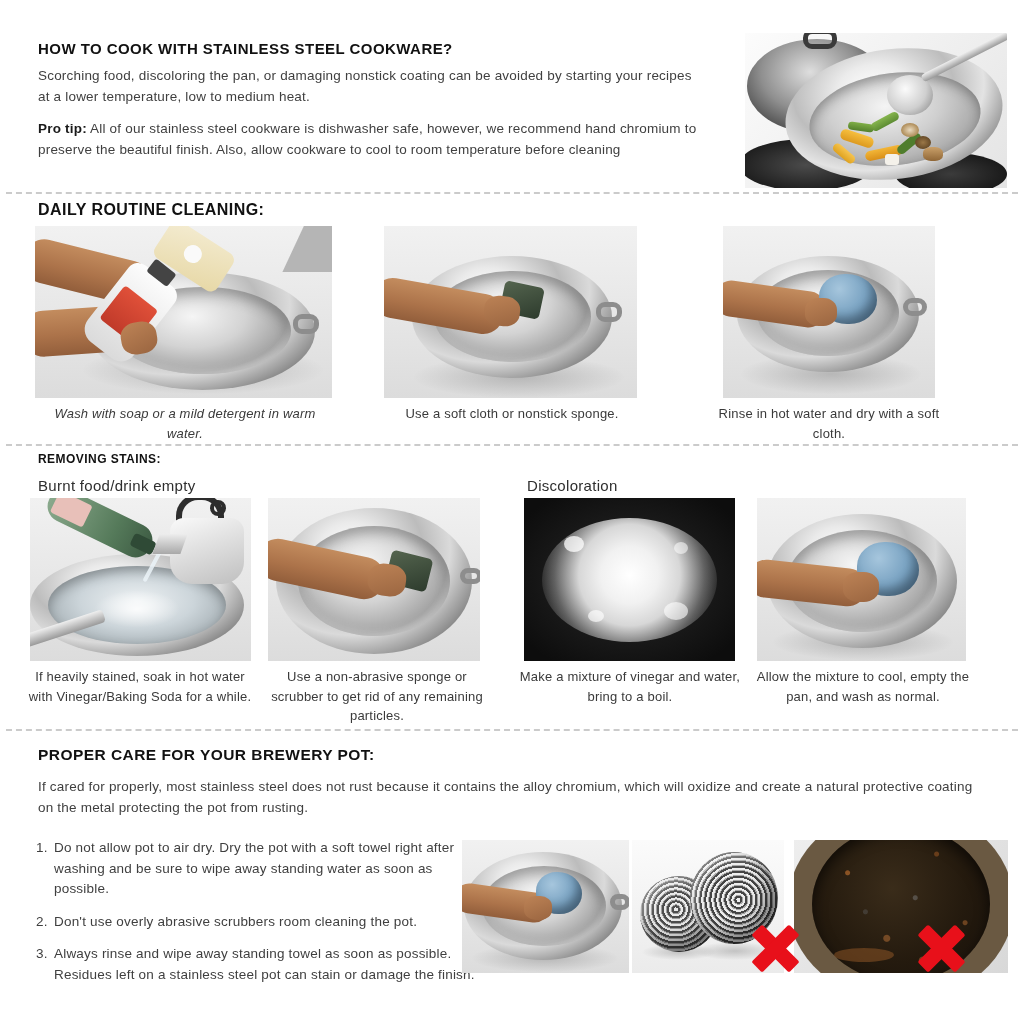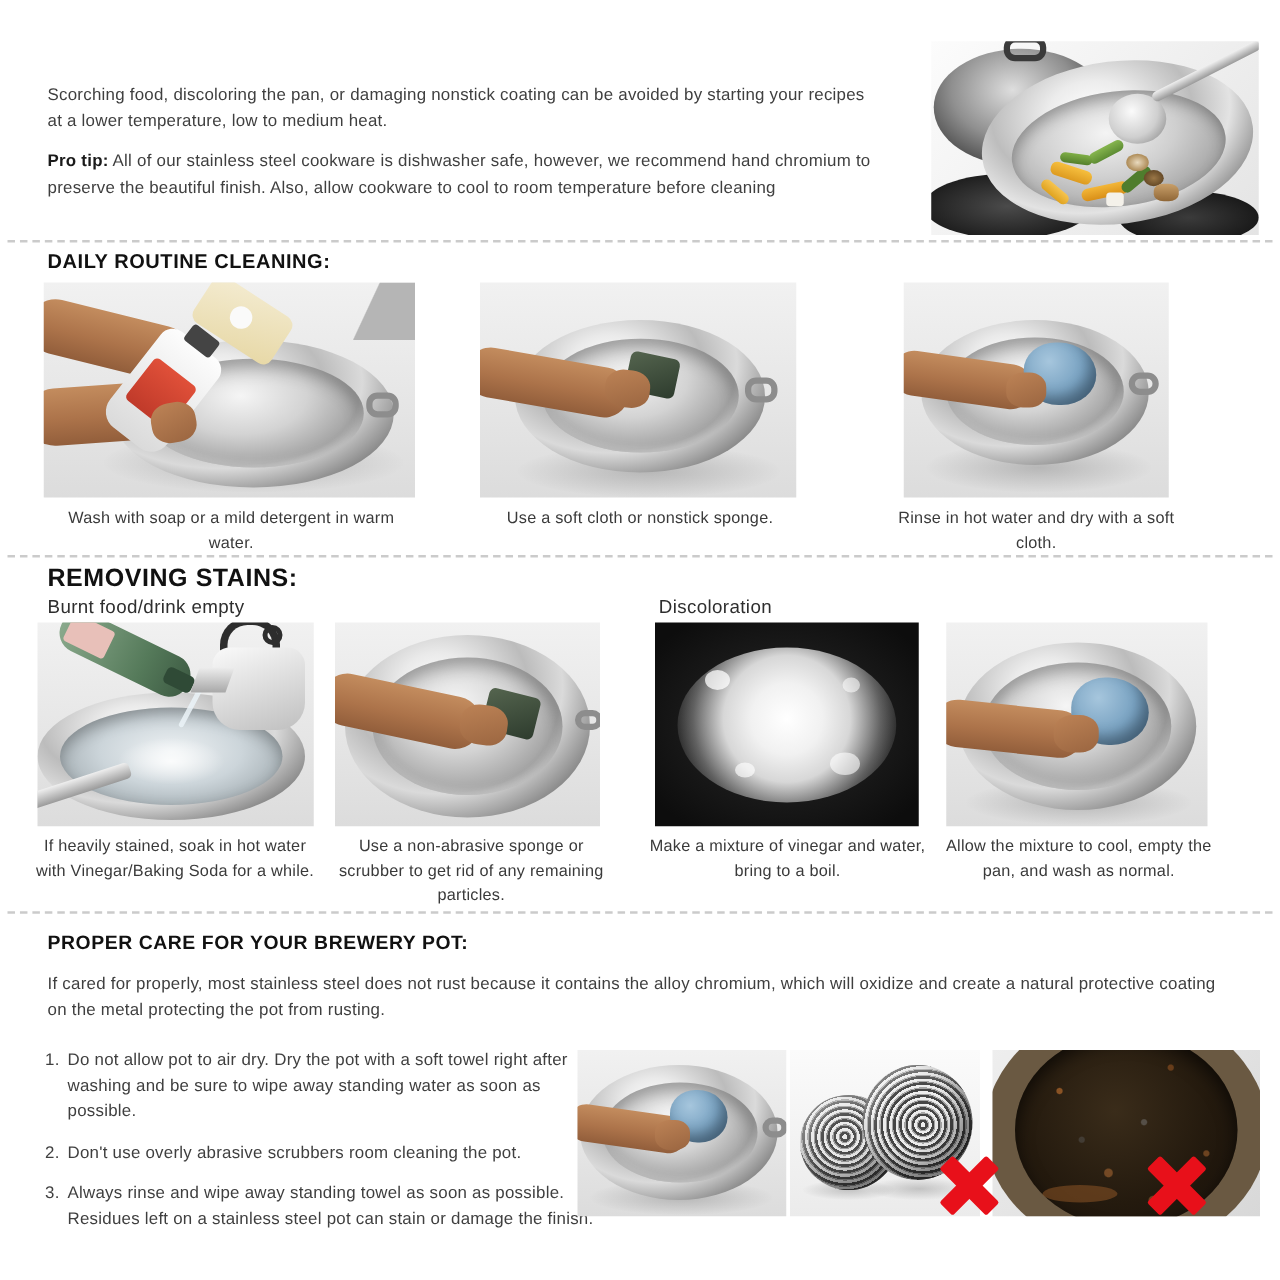--- a/index.html
+++ b/index.html
@@ -42,20 +42,21 @@
 
   .list-item { display:flex; margin-bottom:12px; font-size:13.5px; line-height:1.52; letter-spacing:.2px; color:#3f3f3f; }
   .list-num { flex:0 0 18px; }
   .list-body { flex:1; }
 </style>
 </head>
 <body>
 
 <div id="page">
 
+  <h1 class="h-title" style="left:38px; top:40px;">HOW TO COOK WITH STAINLESS STEEL COOKWARE?</h1>
   <p class="body-text" style="left:38px; top:66px; width:662px;">Scorching food, discoloring the pan, or damaging nonstick coating can be avoided by starting your recipes at a lower temperature, low to medium heat.</p>
   <p class="body-text" style="left:38px; top:119px; width:662px;"><b style="color:#1a1a1a;">Pro tip:</b> <span>All of our stainless steel cookware is dishwasher safe, however, we recommend hand chromium to preserve the beautiful finish. Also, allow cookware to cool to room temperature before cleaning</span></p>
 
   <div class="photo" style="left:745px; top:33px; width:262px; height:155px; background:linear-gradient(135deg,#fcfcfc,#e4e4e4);">
     <div class="ell" style="left:2px; top:6px; width:140px; height:94px; background:radial-gradient(ellipse at 45% 35%, #dedede, #8f8f8f 45%, #3a3a3a 80%, #222 100%);"></div>
     <div class="loop" style="left:58px; top:-4px; width:34px; height:20px; border-color:#3a3a3a;"></div>
     <div class="ell" style="left:-6px; top:106px; width:134px; height:52px; background:radial-gradient(#4b4b4b,#1c1c1c 75%);"></div>
     <div class="ell" style="left:150px; top:120px; width:112px; height:42px; background:radial-gradient(#3b3b3b,#181818 75%);"></div>
     <div class="ell" style="left:40px; top:16px; width:218px; height:130px; transform:rotate(-7deg); background:radial-gradient(ellipse at 42% 30%, #ffffff 0%, #ececec 20%, #bdbdbd 45%, #e3e3e3 62%, #8f8f8f 80%, #c7c7c7 95%);"></div>
     <div class="ell" style="left:64px; top:40px; width:172px; height:92px; transform:rotate(-7deg); background:radial-gradient(ellipse at 45% 35%, #f4f4f4, #cfcfcf 42%, #9d9d9d 82%); box-shadow:inset 0 5px 12px rgba(0,0,0,.3);"></div>
@@ -108,27 +109,27 @@
   <div class="photo" style="left:723px; top:226px; width:212px; height:172px;">
     <div class="shadow" style="left:18px; top:128px; width:180px; height:40px;"></div>
     <div class="ell pan-outer" style="left:14px; top:30px; width:182px; height:116px;"></div>
     <div class="ell pan-inner" style="left:34px; top:44px; width:142px; height:86px;"></div>
     <div class="loop" style="left:180px; top:72px; width:24px; height:18px;"></div>
     <div class="arm" style="left:-10px; top:60px; width:114px; height:36px; transform:rotate(8deg);"></div>
     <div class="cloth" style="left:96px; top:48px; width:58px; height:50px;"></div>
     <div class="hand" style="left:82px; top:72px; width:32px; height:28px;"></div>
   </div>
 
-  <p class="caption" style="left:40px; top:404px; width:290px;">Wash with soap or a mild detergent in warm water.</p>
+  <p class="caption" style="left:40px; top:404px; width:290px;font-style:italic;">Wash with soap or a mild detergent in warm water.</p>
   <p class="caption" style="left:378px; top:404px; width:268px;">Use a soft cloth or nonstick sponge.</p>
   <p class="caption" style="left:708px; top:404px; width:242px;">Rinse in hot water and dry with a soft cloth.</p>
 
   <div class="divider" style="top:444px;"></div>
 
-  <h2 class="h-title" style="left:38px; top:452px; font-size:20px;">REMOVING STAINS:</h2>
+  <h2 class="h-title" style="left:38px; top:452px; font-size:12px;">REMOVING STAINS:</h2>
   <div class="sub-label" style="left:38px; top:477px;">Burnt food/drink empty</div>
   <div class="sub-label" style="left:527px; top:477px;">Discoloration</div>
 
   <div class="photo" style="left:30px; top:498px; width:221px; height:163px;">
     <div class="ell pan-outer" style="left:0px; top:56px; width:214px; height:102px;"></div>
     <div class="ell" style="left:18px; top:68px; width:178px; height:78px; background:radial-gradient(ellipse at 50% 45%, #eef2f4 0%, #ccd5da 45%, #9da7ac 85%); box-shadow:inset 0 5px 12px rgba(0,0,0,.28);"></div>
     <div class="ell" style="left:64px; top:92px; width:86px; height:38px; background:radial-gradient(rgba(255,255,255,.85), rgba(255,255,255,0) 70%);"></div>
     <div class="metal-bar" style="left:-8px; top:124px; width:84px; height:13px; transform:rotate(-18deg);"></div>
     <div style="position:absolute; left:14px; top:8px; width:112px; height:34px; transform:rotate(26deg); border-radius:16px; background:linear-gradient(90deg,#8aa98c,#557a5a 65%,#3e5c44);">
       <div style="position:absolute; left:6px; top:5px; width:36px; height:24px; background:#e8c0b9; border-radius:3px;"></div>

